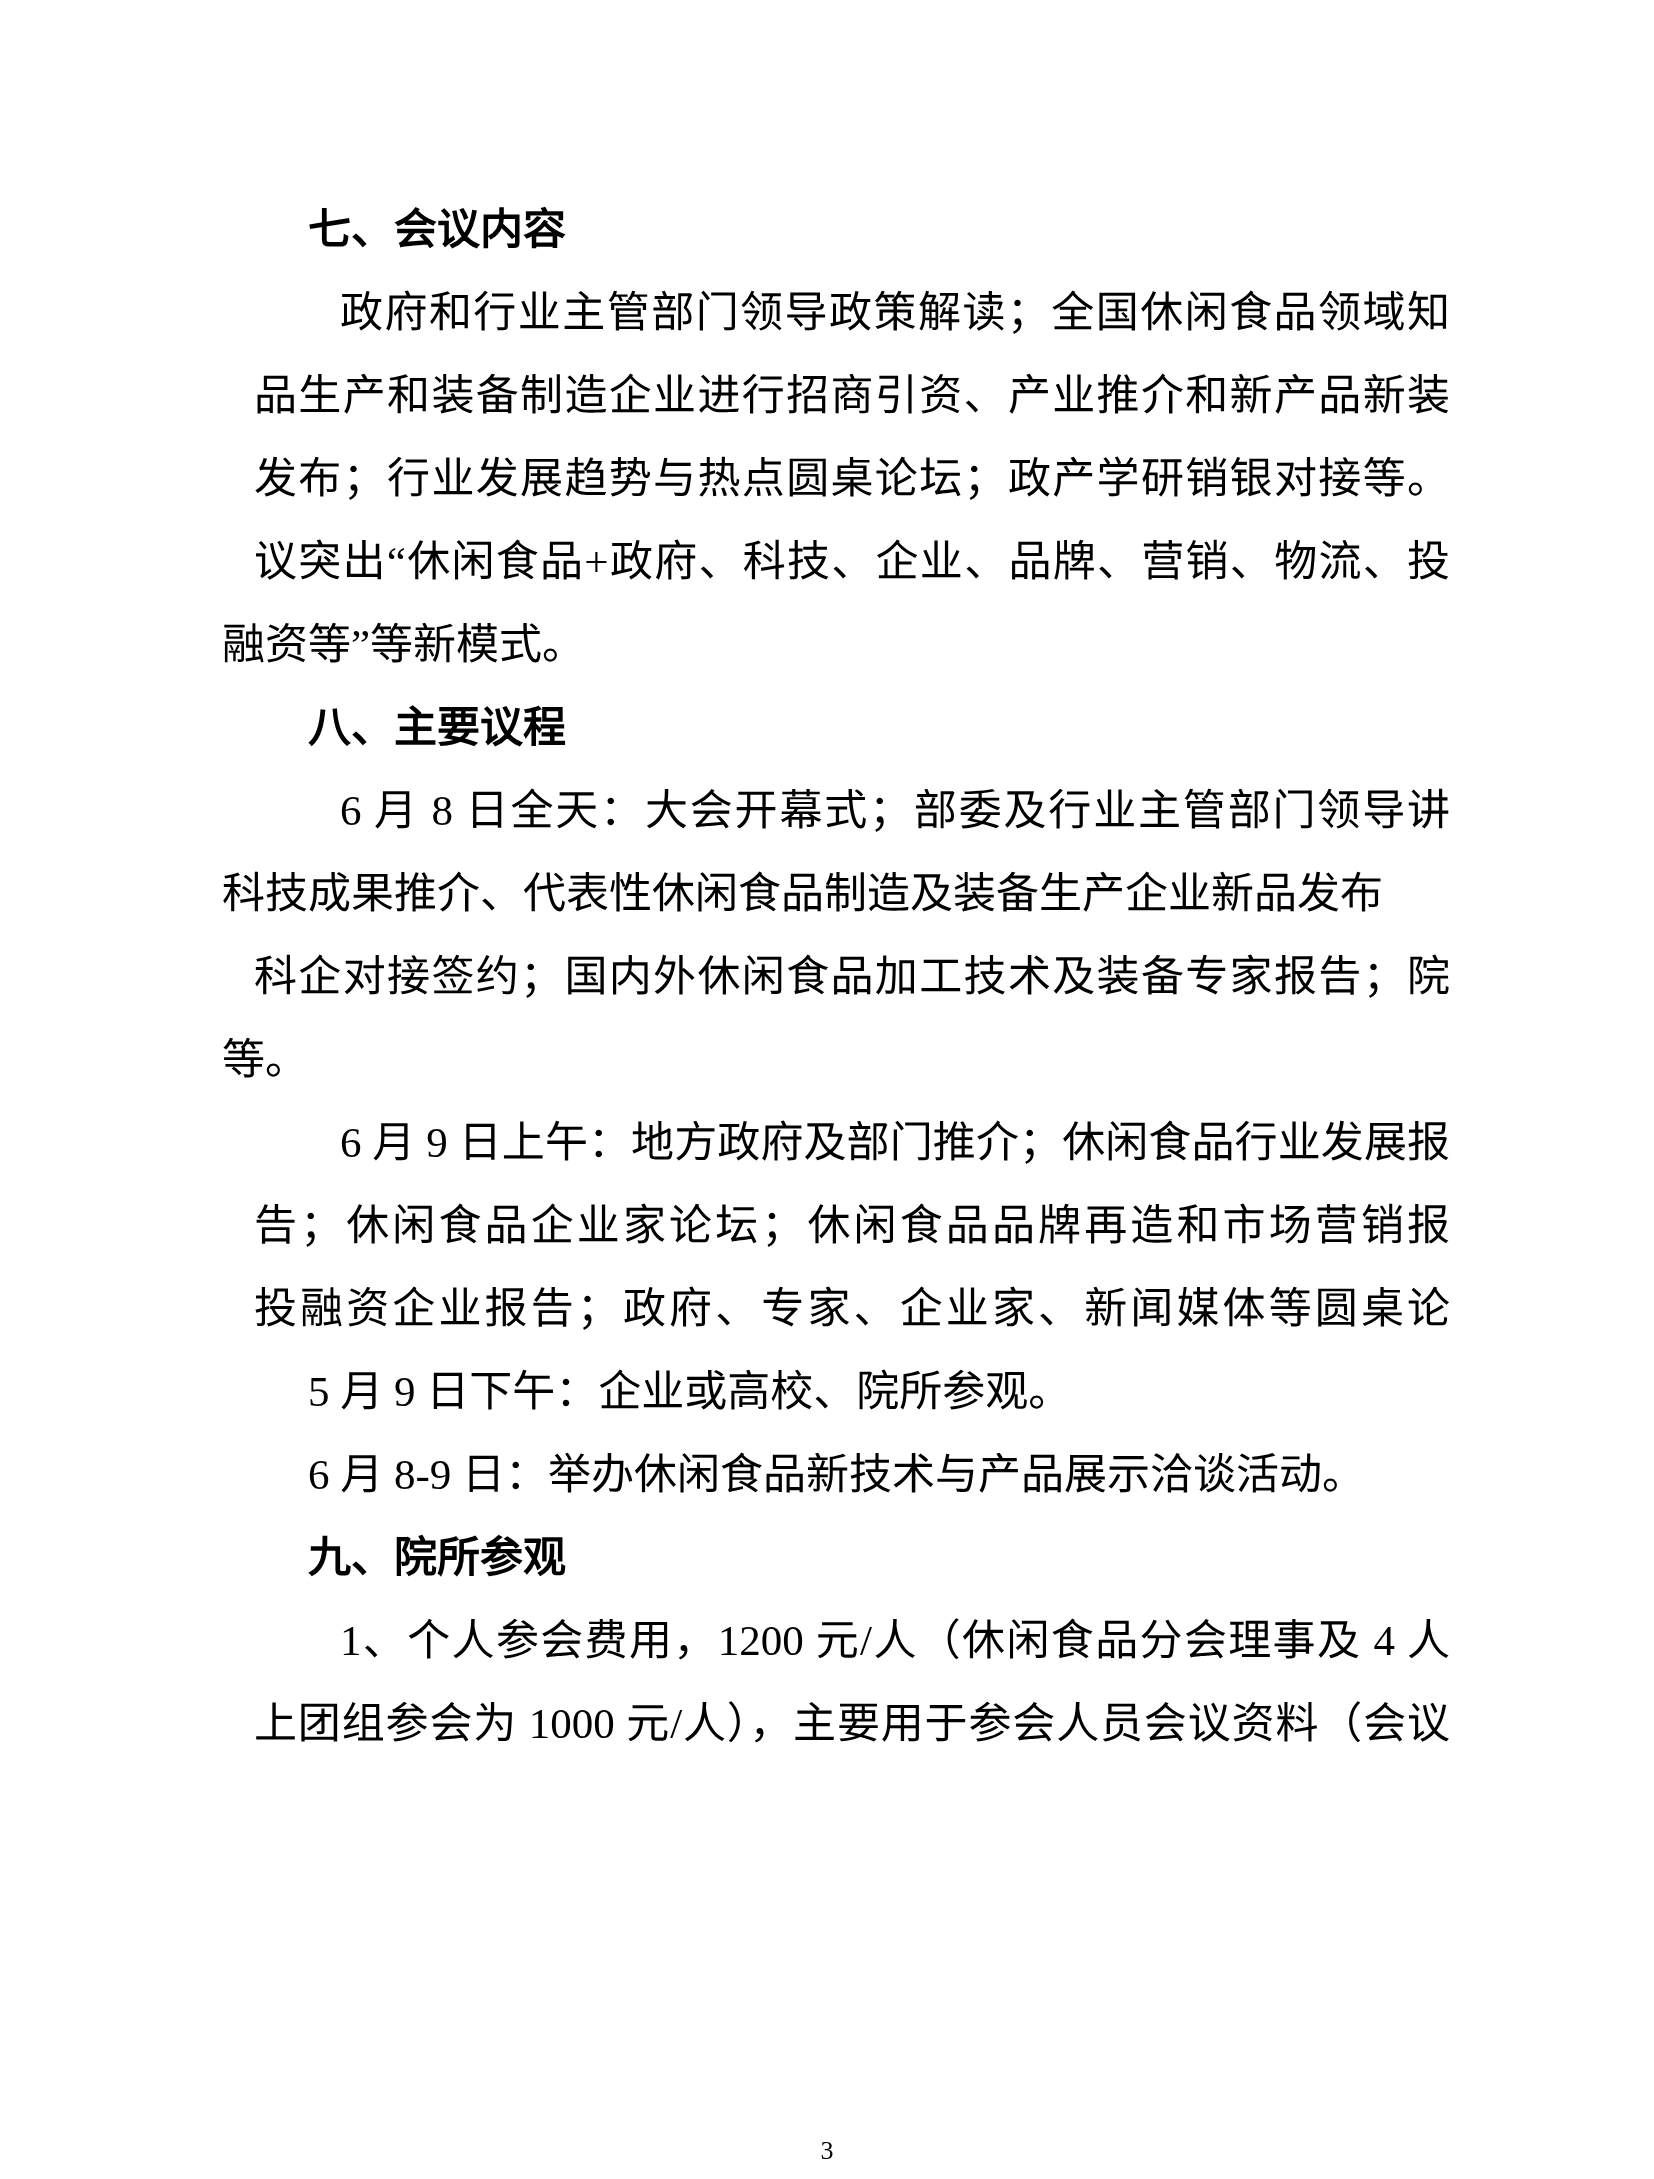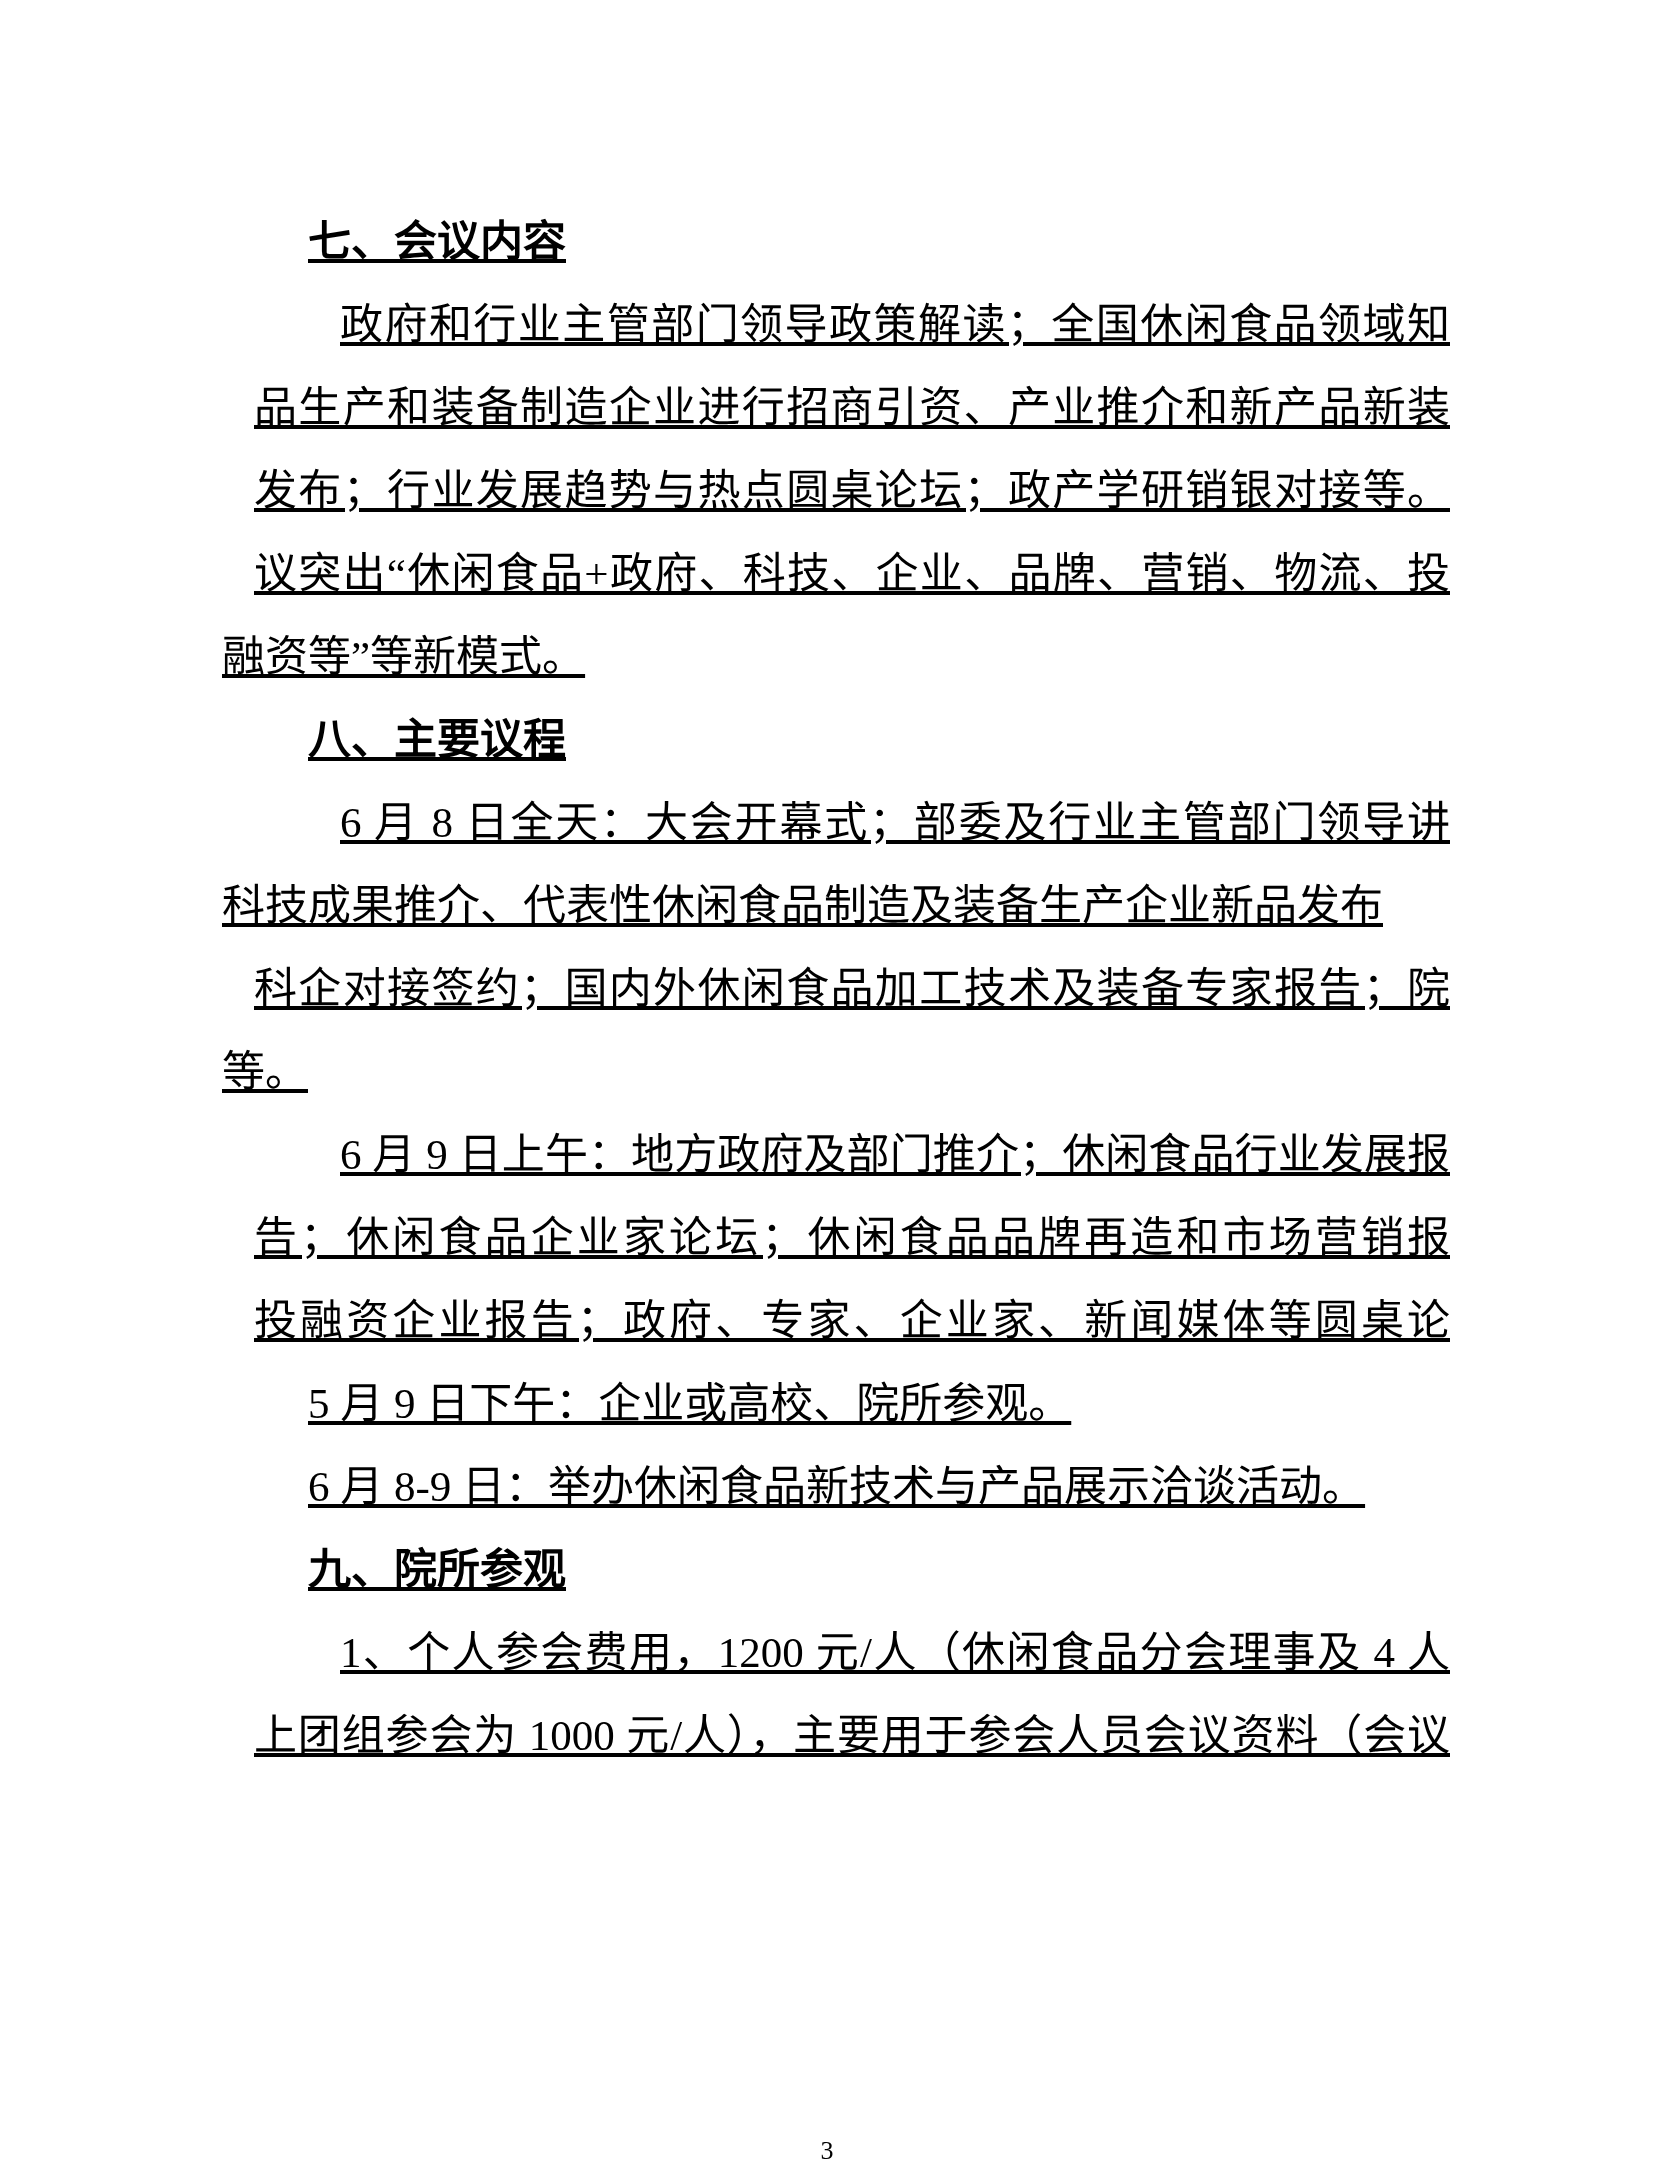--- a/index.html
+++ b/index.html
@@ -10,23 +10,22 @@
   body {
     width: 1654px;
     height: 2179px;
     position: relative;
     font-family: "Liberation Serif", serif;
     color: #000000;
   }
   .doc {
     position: absolute;
     left: 222px;
-    top: 200px;
+    top: 188px;
     width: 1228px;
-    text-decoration: underline;
   }
   .line {
     height: 83px;
     line-height: 83px;
     font-size: 43px;
     font-family: "Liberation Serif", serif;
     color: #000000;
     overflow: hidden;
   }
   .heading {

